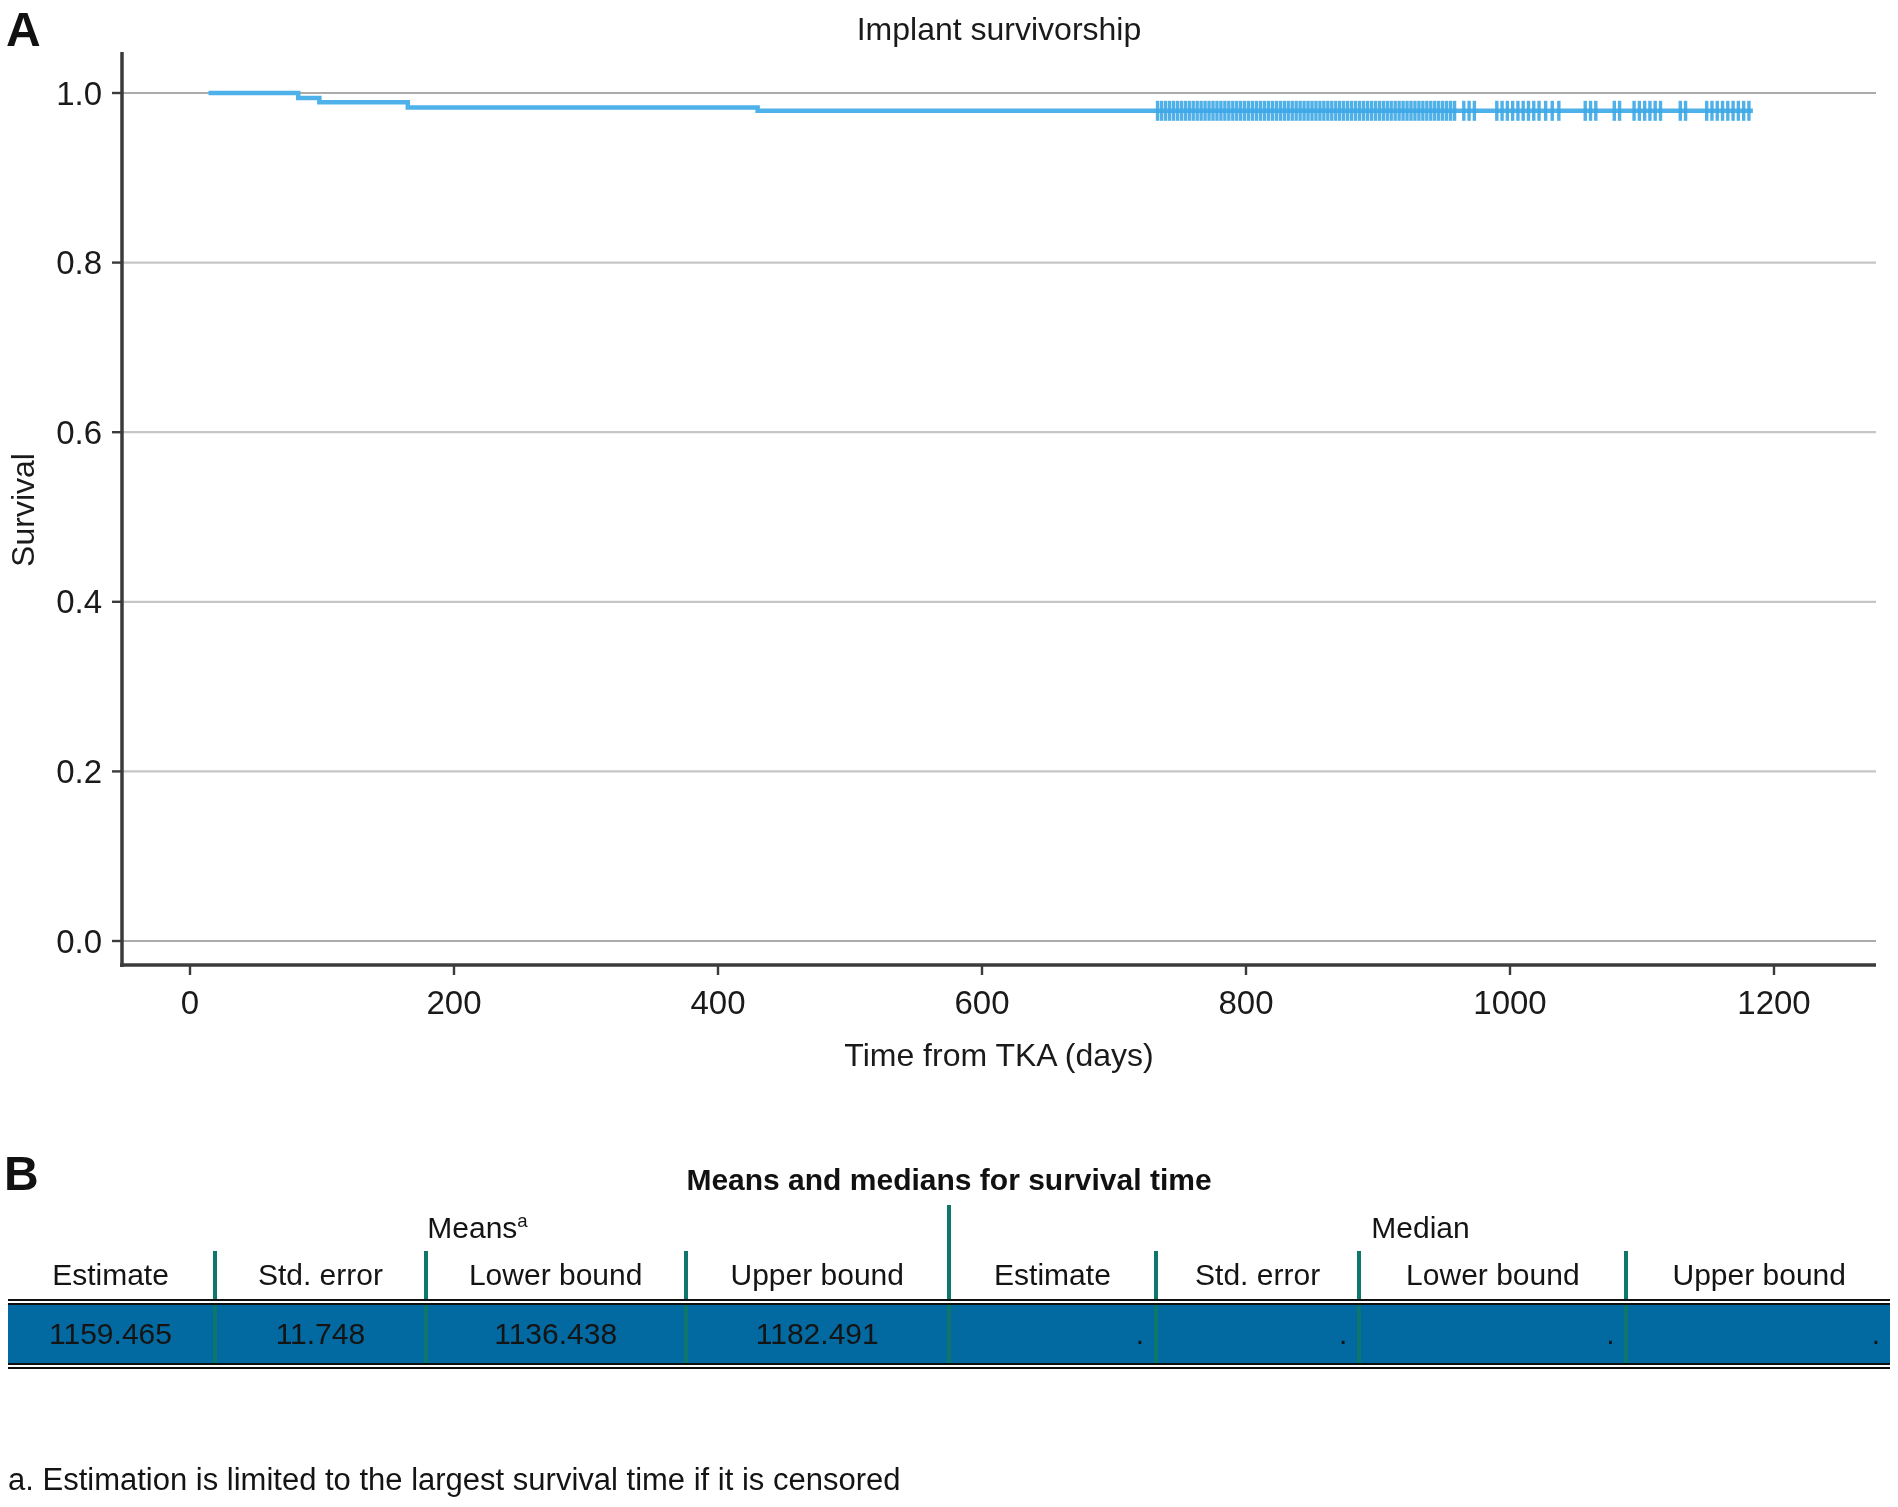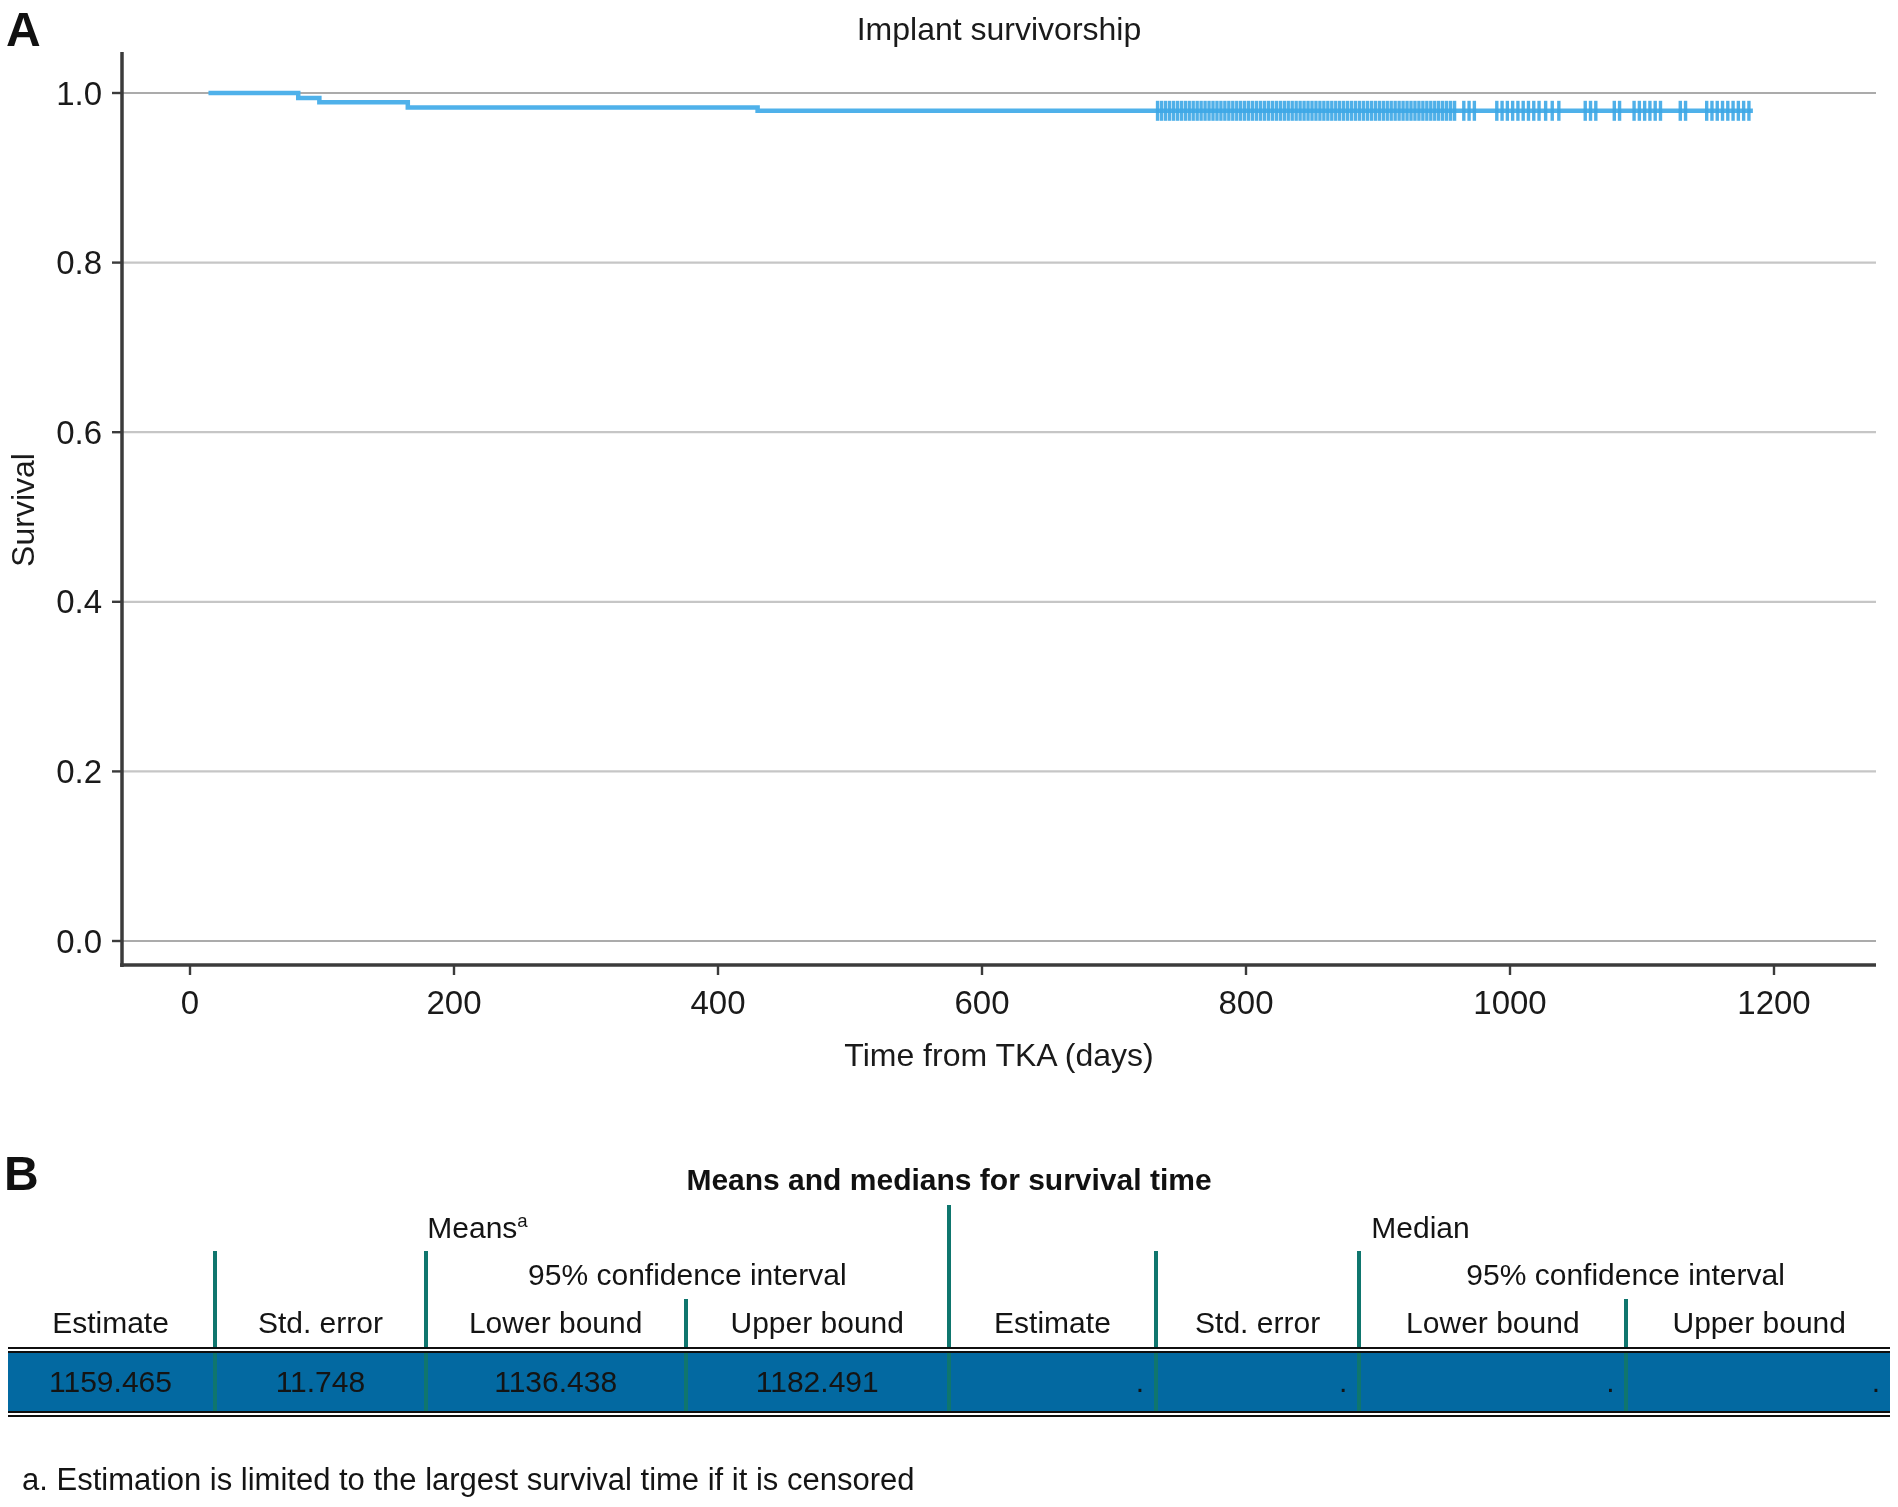--- a/index.html
+++ b/index.html
@@ -15,21 +15,21 @@
   td,th{padding:0 6px;font-weight:normal;overflow:hidden;white-space:nowrap;}
   .r1 td{height:46px;vertical-align:middle;}
   .r2 td{height:48px;vertical-align:middle;}
   .r3 td{height:48px;vertical-align:middle;}
   .rdata td{height:58px;vertical-align:middle;background:#0369a1;
             border-top:6px double #0f0f0f;border-bottom:6px double #0f0f0f;}
   .ctr{text-align:center;}
   .rgt{text-align:right;padding-right:10px;}
   .bl{border-left:4px solid #0f766e;}
   sup{font-size:62%;vertical-align:super;line-height:0;}
-  #footnote{position:absolute;left:22px;top:1462px;font-size:31px;color:#141414;}
+  #footnote{position:absolute;left:8px;top:1462px;font-size:31px;color:#141414;}
 </style>
 </head>
 <body>
 
 <div class="panel-label" id="label-a">A</div>
 <svg id="km-svg" width="1898" height="1115" viewBox="0 0 1898 1115">
     <line x1="122" y1="941" x2="1876" y2="941" stroke="#ababab" stroke-width="2.2"></line>
     <line x1="122" y1="771.4" x2="1876" y2="771.4" stroke="#c6c6c6" stroke-width="2.2"></line>
     <line x1="122" y1="601.8" x2="1876" y2="601.8" stroke="#c6c6c6" stroke-width="2.2"></line>
     <line x1="122" y1="432.20000000000005" x2="1876" y2="432.20000000000005" stroke="#c6c6c6" stroke-width="2.2"></line>
@@ -197,28 +197,20 @@
         <col style="width:14.2%">
         <col style="width:14%">
     </colgroup>
     <tbody>
         <tr class="r1">
       <td colspan="4" class="ctr">
         <span>Means</span><sup>a</sup>
       </td>
       <td colspan="4" class="ctr bl">Median</td>
     </tr>
-    <tr class="r2">
-      <td></td>
-      <td class="bl"></td>
-      <td colspan="2" class="ctr bl">95% confidence interval</td>
-      <td class="bl"></td>
-      <td class="bl"></td>
-      <td colspan="2" class="ctr bl">95% confidence interval</td>
-    </tr>
     <tr class="r3">
       <td class="ctr">Estimate</td>
       <td class="ctr bl">Std. error</td>
       <td class="ctr bl">Lower bound</td>
       <td class="ctr bl">Upper bound</td>
       <td class="ctr bl">Estimate</td>
       <td class="ctr bl">Std. error</td>
       <td class="ctr bl">Lower bound</td>
       <td class="ctr bl">Upper bound</td>
     </tr>

